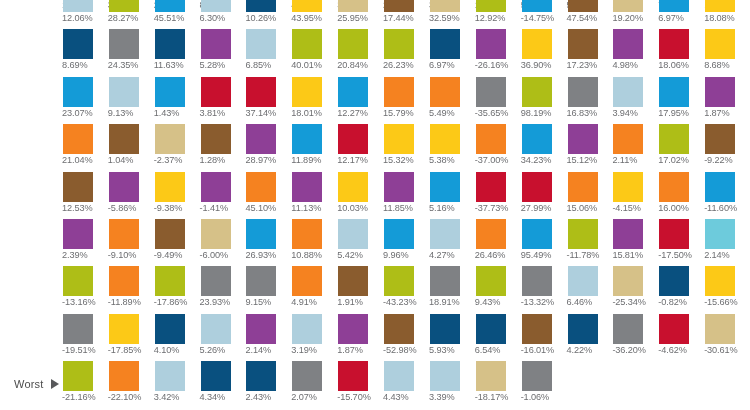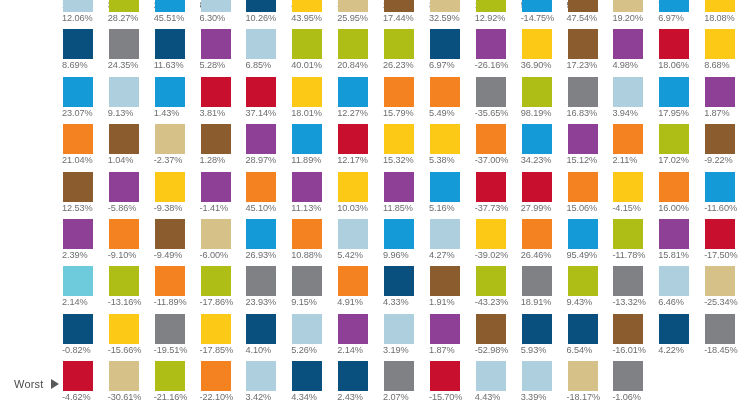--- a/index.html
+++ b/index.html
@@ -467,24 +467,20 @@
       </div>
       <div class="cell">
         <div class="swatch" style="background: rgb(20, 155, 215);"></div>
         <div class="cell-value">9.96%</div>
       </div>
       <div class="cell">
         <div class="swatch" style="background: rgb(174, 207, 221);"></div>
         <div class="cell-value">4.27%</div>
       </div>
       <div class="cell">
-        <div class="swatch" style="background: rgb(252, 201, 23);"></div>
-        <div class="cell-value">-39.02%</div>
-      </div>
-      <div class="cell">
         <div class="swatch" style="background: rgb(245, 130, 32);"></div>
         <div class="cell-value">26.46%</div>
       </div>
       <div class="cell">
         <div class="swatch" style="background: rgb(20, 155, 215);"></div>
         <div class="cell-value">95.49%</div>
       </div>
       <div class="cell">
         <div class="swatch" style="background: rgb(174, 190, 23);"></div>
         <div class="cell-value">-11.78%</div>
@@ -519,24 +515,20 @@
       </div>
       <div class="cell">
         <div class="swatch" style="background: rgb(127, 129, 132);"></div>
         <div class="cell-value">9.15%</div>
       </div>
       <div class="cell">
         <div class="swatch" style="background: rgb(245, 130, 32);"></div>
         <div class="cell-value">4.91%</div>
       </div>
       <div class="cell">
-        <div class="swatch" style="background: rgb(9, 80, 127);"></div>
-        <div class="cell-value">4.33%</div>
-      </div>
-      <div class="cell">
         <div class="swatch" style="background: rgb(138, 92, 46);"></div>
         <div class="cell-value">1.91%</div>
       </div>
       <div class="cell">
         <div class="swatch" style="background: rgb(174, 190, 23);"></div>
         <div class="cell-value">-43.23%</div>
       </div>
       <div class="cell">
         <div class="swatch" style="background: rgb(127, 129, 132);"></div>
         <div class="cell-value">18.91%</div>
@@ -608,21 +600,21 @@
       <div class="cell">
         <div class="swatch" style="background: rgb(138, 92, 46);"></div>
         <div class="cell-value">-16.01%</div>
       </div>
       <div class="cell">
         <div class="swatch" style="background: rgb(9, 80, 127);"></div>
         <div class="cell-value">4.22%</div>
       </div>
       <div class="cell">
         <div class="swatch" style="background: rgb(127, 129, 132);"></div>
-        <div class="cell-value">-18.45%</div>
+        <div class="cell-value">-36.20%</div>
       </div>
       <div class="cell">
         <div class="swatch" style="background: rgb(200, 16, 46);"></div>
         <div class="cell-value">-4.62%</div>
       </div>
       <div class="cell">
         <div class="swatch" style="background: rgb(214, 193, 136);"></div>
         <div class="cell-value">-30.61%</div>
       </div>
       <div class="cell">

